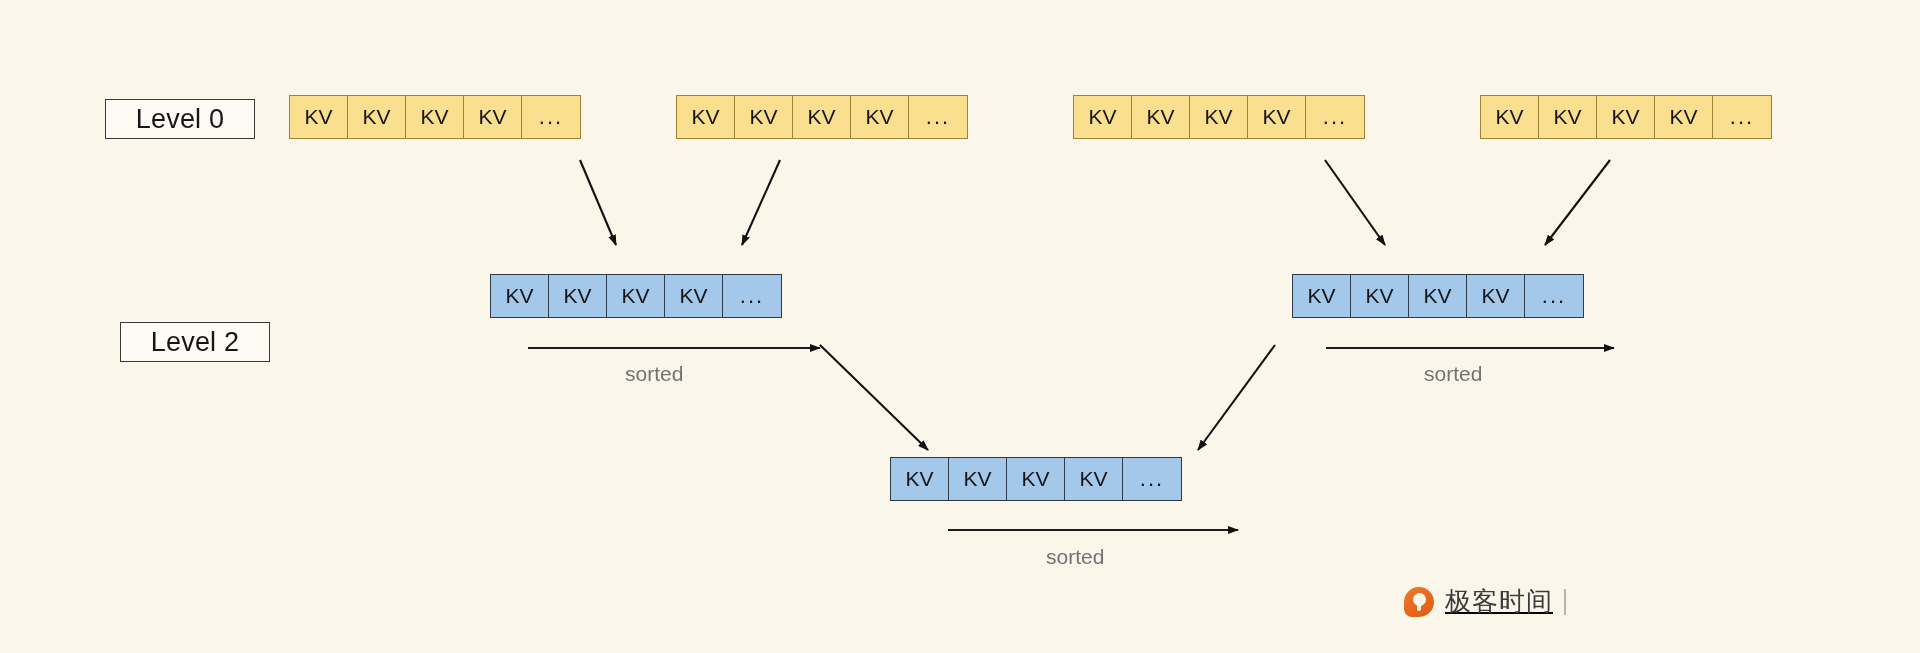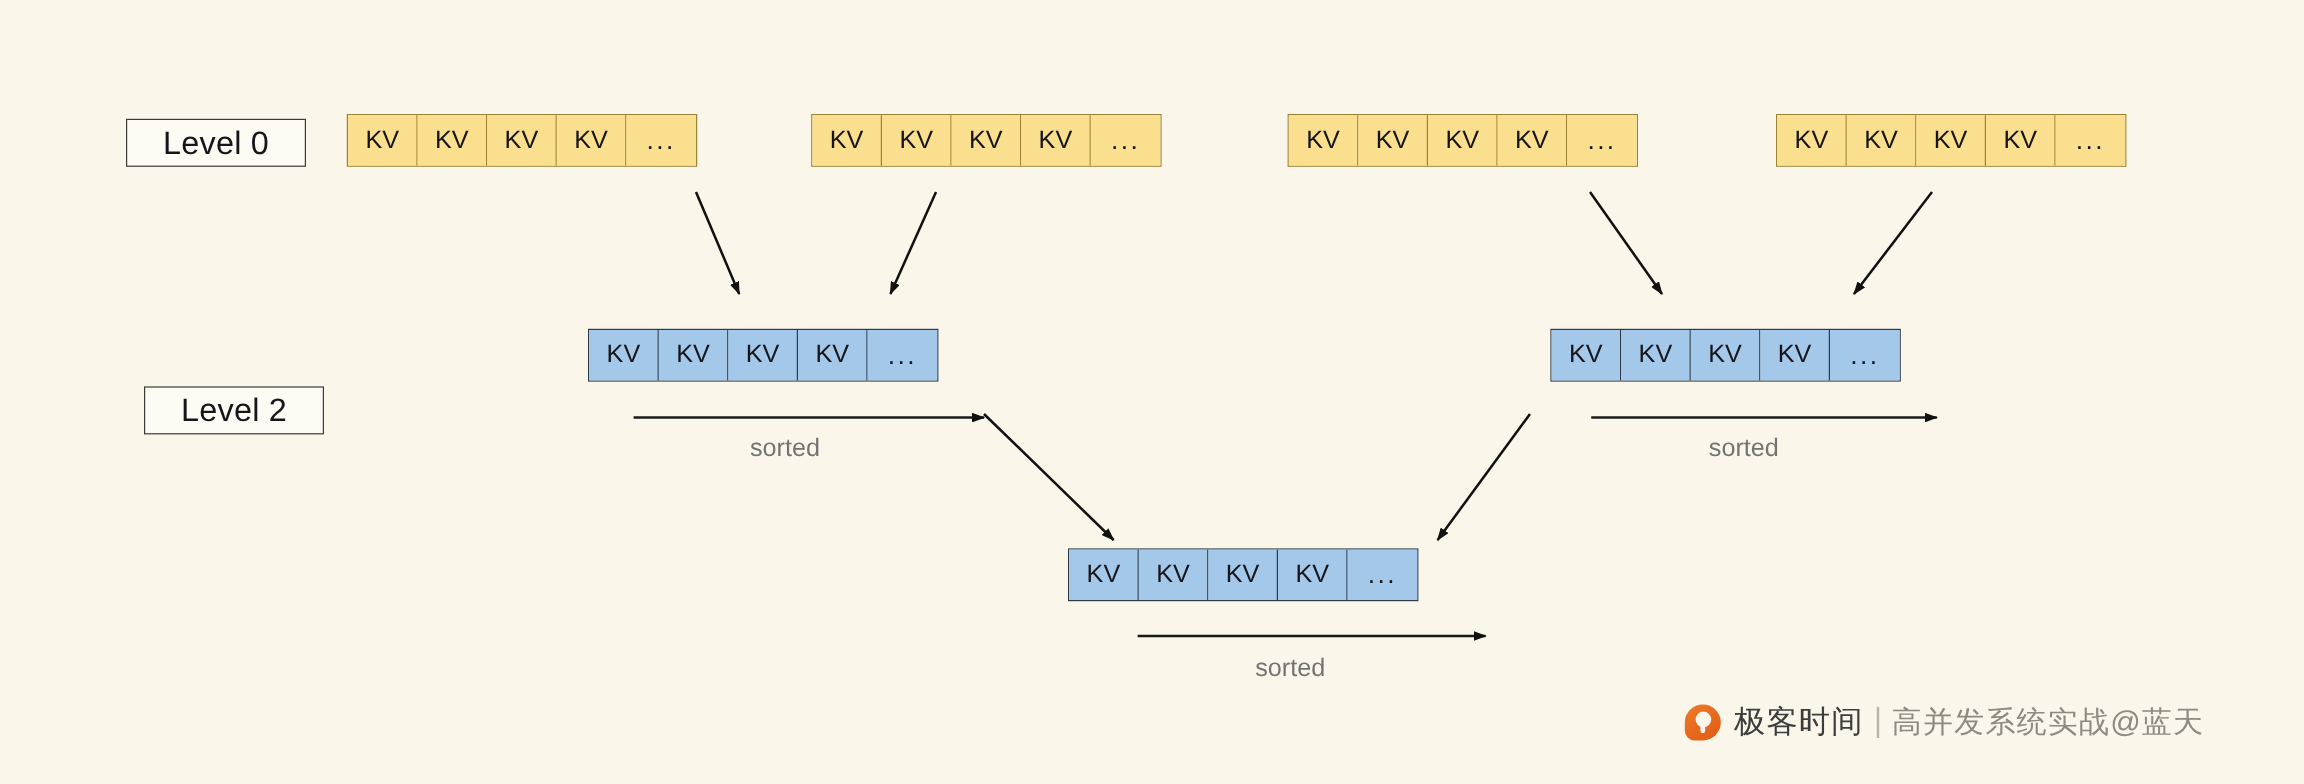--- a/index.html
+++ b/index.html
@@ -224,24 +224,23 @@
   <div class="group blue" style="left:890px; top:457px;">
     <div class="cell">KV</div>
     <div class="cell">KV</div>
     <div class="cell">KV</div>
     <div class="cell">KV</div>
     <div class="cell ellipsis">...</div>
   </div>
 
   <div class="sorted-cap" style="left:1046px; top:545px;">sorted</div>
 
-  <div class="watermark" style="left:1404px; top:584px;">
+  <div class="watermark" style="left:1404px; top:584px;text-decoration:underline;">
     <div class="wm-logo">
       <div class="disc"></div>
       <div class="hole"></div>
       <div class="stem"></div>
     </div>
     <div class="wm-brand">极客时间</div>
     <div class="wm-divider"></div>
-    <div class="wm-course">高并发系统实战@蓝天</div>
   </div>
 
 </div>
 
 </body></html>

